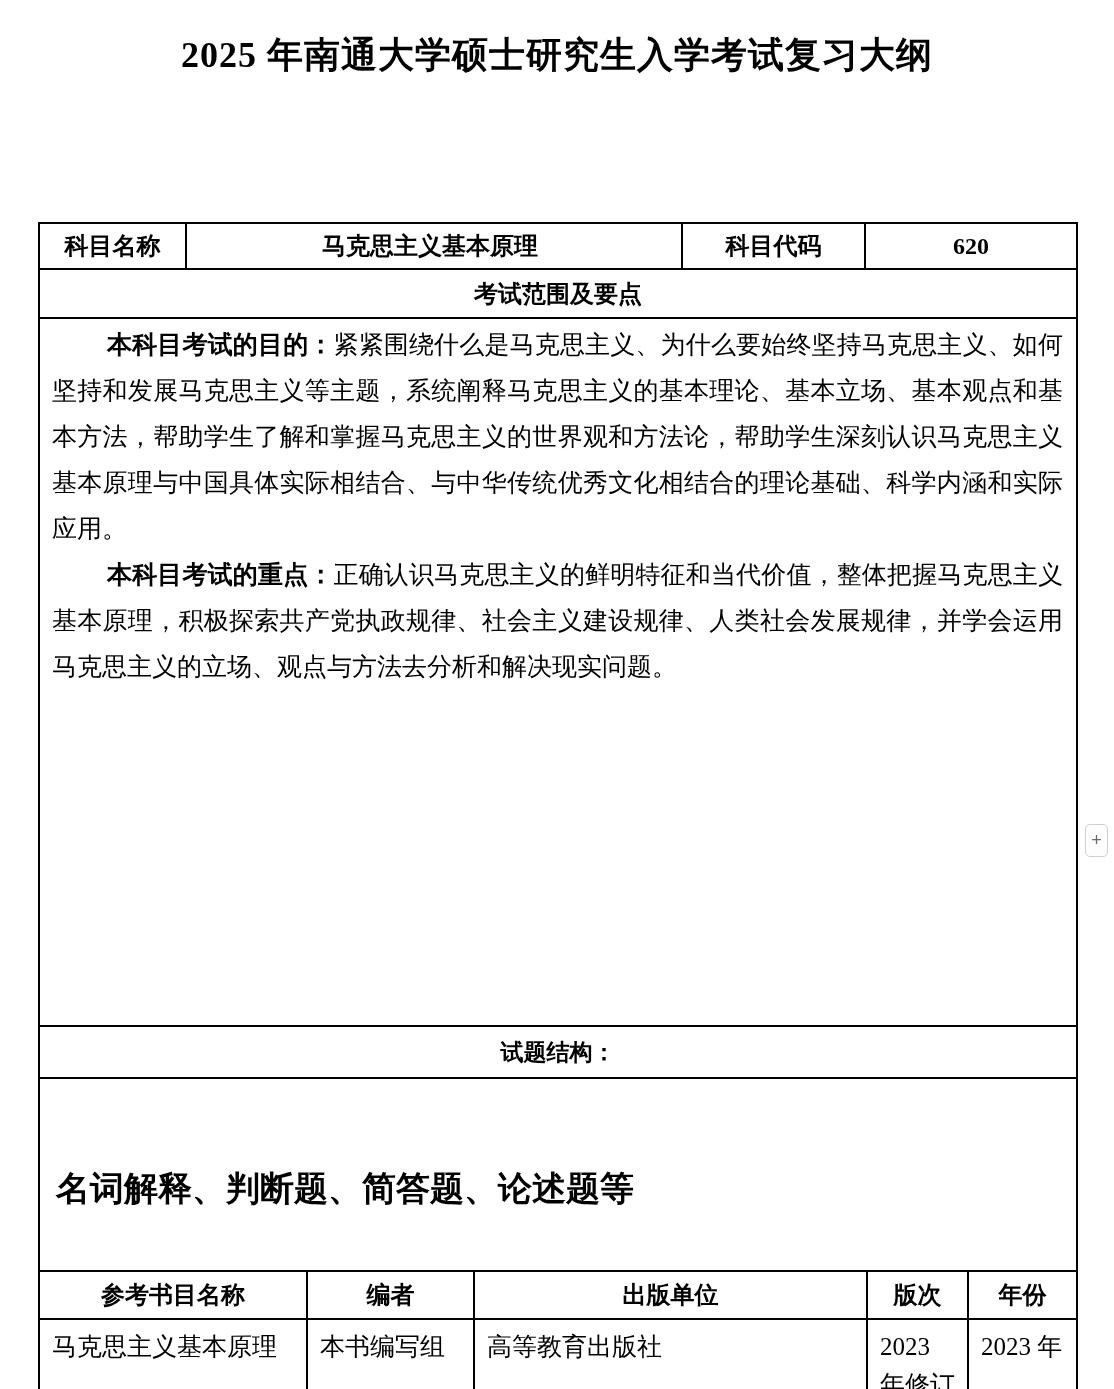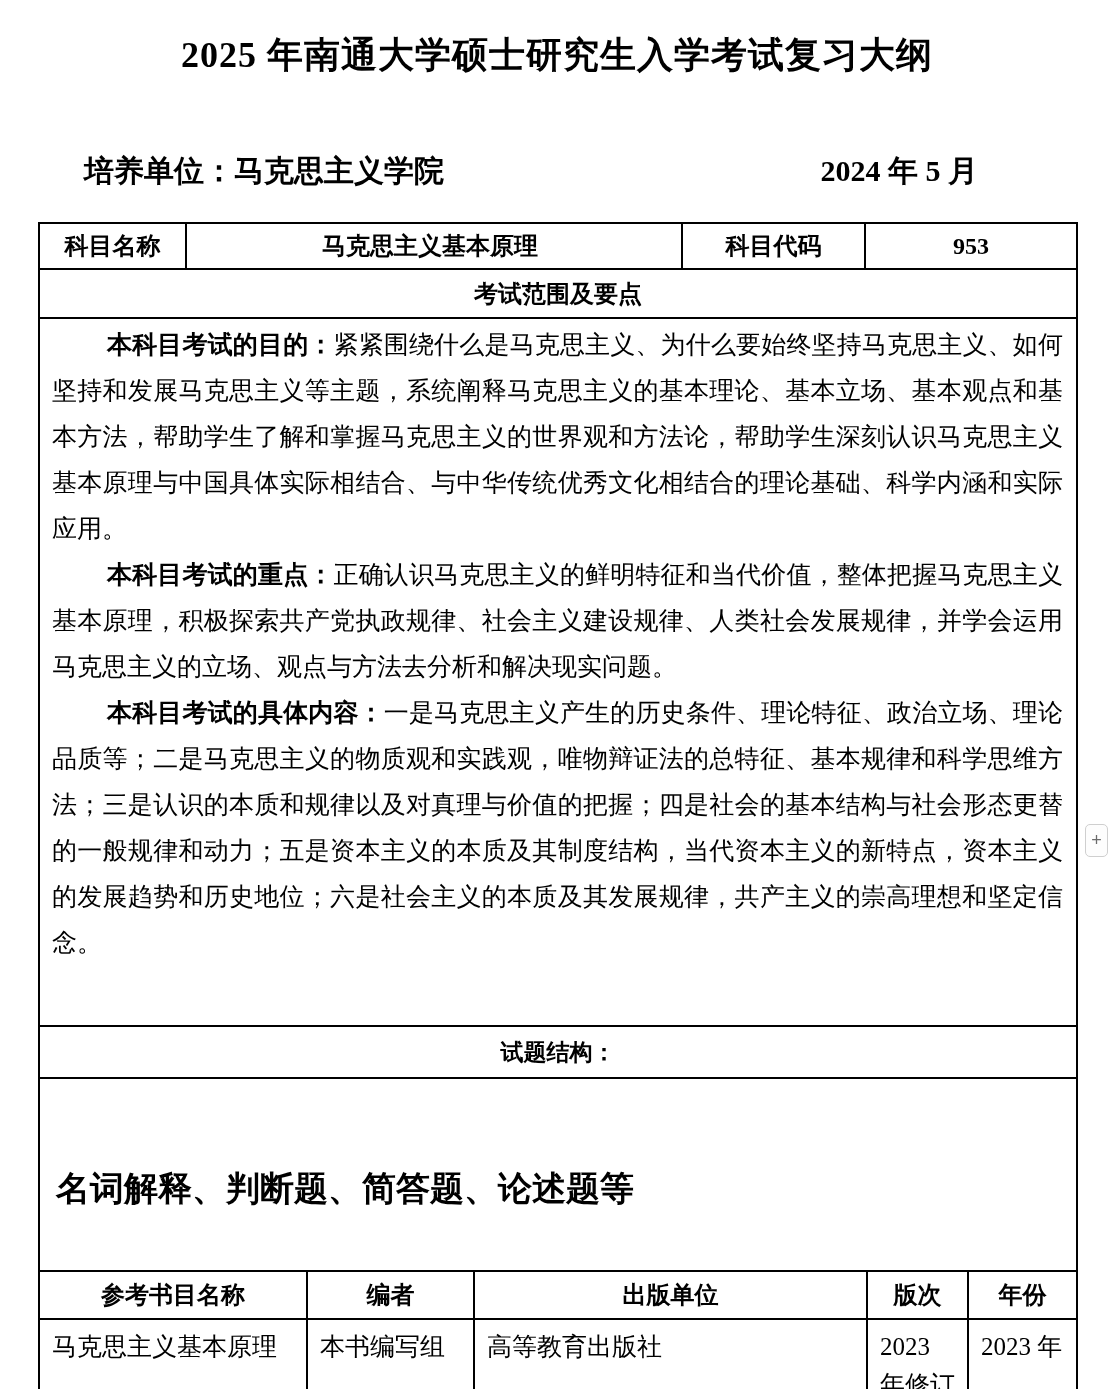--- a/index.html
+++ b/index.html
@@ -116,43 +116,38 @@
     cursor: pointer;
   }
 </style>
 </head>
 <body>
 
 <div class="page">
 
   <h1 class="title">2025 年南通大学硕士研究生入学考试复习大纲</h1>
 
-  <div class="unit-line">
-    <span>培养单位：马克思主义学院</span>
-    <span class="unit-date">2024 年 5 月</span>
-  </div>
 
   <div class="sheet">
 
     <div class="row r1 first">
       <div class="cell c1 center bold">科目名称</div>
       <div class="cell c2 center bold">马克思主义基本原理</div>
       <div class="cell c3 center bold">科目代码</div>
-      <div class="cell c4 center bold">953</div>
+      <div class="cell c4 center bold">620</div>
     </div>
 
     <div class="row r2">
       <div class="cell full center bold">考试范围及要点</div>
     </div>
 
     <div class="row r3">
       <div class="cell full content-cell">
         <p><span class="lead">本科目考试的目的：</span><span>紧紧围绕什么是马克思主义、为什么要始终坚持马克思主义、如何坚持和发展马克思主义等主题，系统阐释马克思主义的基本理论、基本立场、基本观点和基本方法，帮助学生了解和掌握马克思主义的世界观和方法论，帮助学生深刻认识马克思主义基本原理与中国具体实际相结合、与中华传统优秀文化相结合的理论基础、科学内涵和实际应用。</span></p>
         <p><span class="lead">本科目考试的重点：</span><span>正确认识马克思主义的鲜明特征和当代价值，整体把握马克思主义基本原理，积极探索共产党执政规律、社会主义建设规律、人类社会发展规律，并学会运用马克思主义的立场、观点与方法去分析和解决现实问题。</span></p>
-        <p><span class="lead">本科目考试的具体内容：</span><span>一是马克思主义产生的历史条件、理论特征、政治立场、理论品质等；二是马克思主义的物质观和实践观，唯物辩证法的总特征、基本规律和科学思维方法；三是认识的本质和规律以及对真理与价值的把握；四是社会的基本结构与社会形态更替的一般规律和动力；五是资本主义的本质及其制度结构，当代资本主义的新特点，资本主义的发展趋势和历史地位；六是社会主义的本质及其发展规律，共产主义的崇高理想和坚定信念。</span></p>
       </div>
     </div>
 
     <div class="row r4">
       <div class="cell full center bold">试题结构：</div>
     </div>
 
     <div class="row r5">
       <div class="cell full qtypes-cell">名词解释、判断题、简答题、论述题等</div>
     </div>

